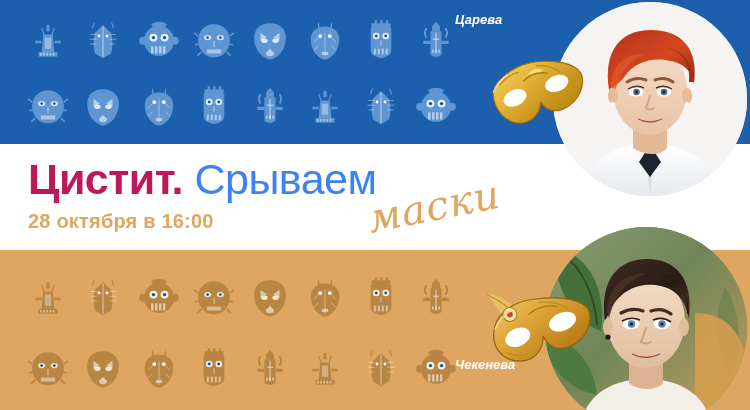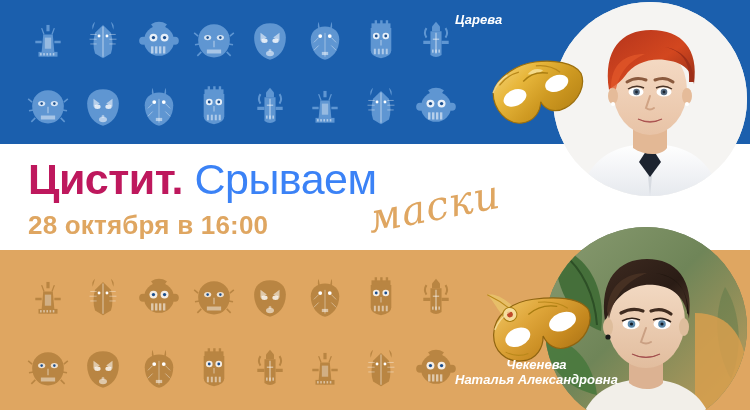--- a/index.html
+++ b/index.html
@@ -46,21 +46,21 @@
     letter-spacing:-0.5px;
   }
   #title-strong{
     color:#be185d;font-weight:bold;
   }
   #title-light{
     color:#3b82f6;font-weight:400;
   }
   #date-line{
     margin-top:7px;
-    font-size:26px;font-weight:bold;
+    font-size:20px;font-weight:bold;
     color:#dfa661;letter-spacing:0.2px;
   }
 
   
   #script-word{
     position:absolute;
     left:368px;top:196px;
     font-family:"DejaVu Serif",serif;
     font-style:italic;
     font-size:40px;
@@ -71,21 +71,21 @@
   }
 
   
   .doc-name{
     position:absolute;
     font-size:13px;font-weight:bold;font-style:italic;
     line-height:15px;color:#ffffff;
     white-space:nowrap;
   }
   #name-top{left:455px;top:12px;text-align:left;}
-  #name-bottom{left:455px;top:357px;text-align:center;}
+  #name-bottom{left:455px;top:357px;text-align:left;}
 
   
   .photo-circle{
     position:absolute;border-radius:50%;overflow:hidden;
   }
   #photo-top{
     left:553px;top:2px;width:194px;height:194px;
     background:#f4f4f2;
   }
   #photo-bottom{
@@ -817,16 +817,15 @@
       <circle cx="26" cy="30" r="3" fill="#c04a2a"></circle>
       <path d="M44 34 q14 -8 30 -2" stroke="#a87c10" stroke-width="1.3" fill="none"></path>
       <path d="M56 24 q18 2 28 12" stroke="#b9881a" stroke-width="1.1" fill="none"></path>
       <path d="M14 66 q10 8 22 6" stroke="#b9881a" stroke-width="1.1" fill="none"></path>
       <path d="M8 42 q8 -12 22 -16" stroke="#f7e4a8" stroke-width="1.6" fill="none" opacity="0.75"></path>
     </g>
   </svg>
 
   <div class="doc-name" id="name-bottom">
     <div>Чекенева</div>
-    <div>Наталья Александровна</div>
   </div>
 
 </div>
 
 </body></html>

